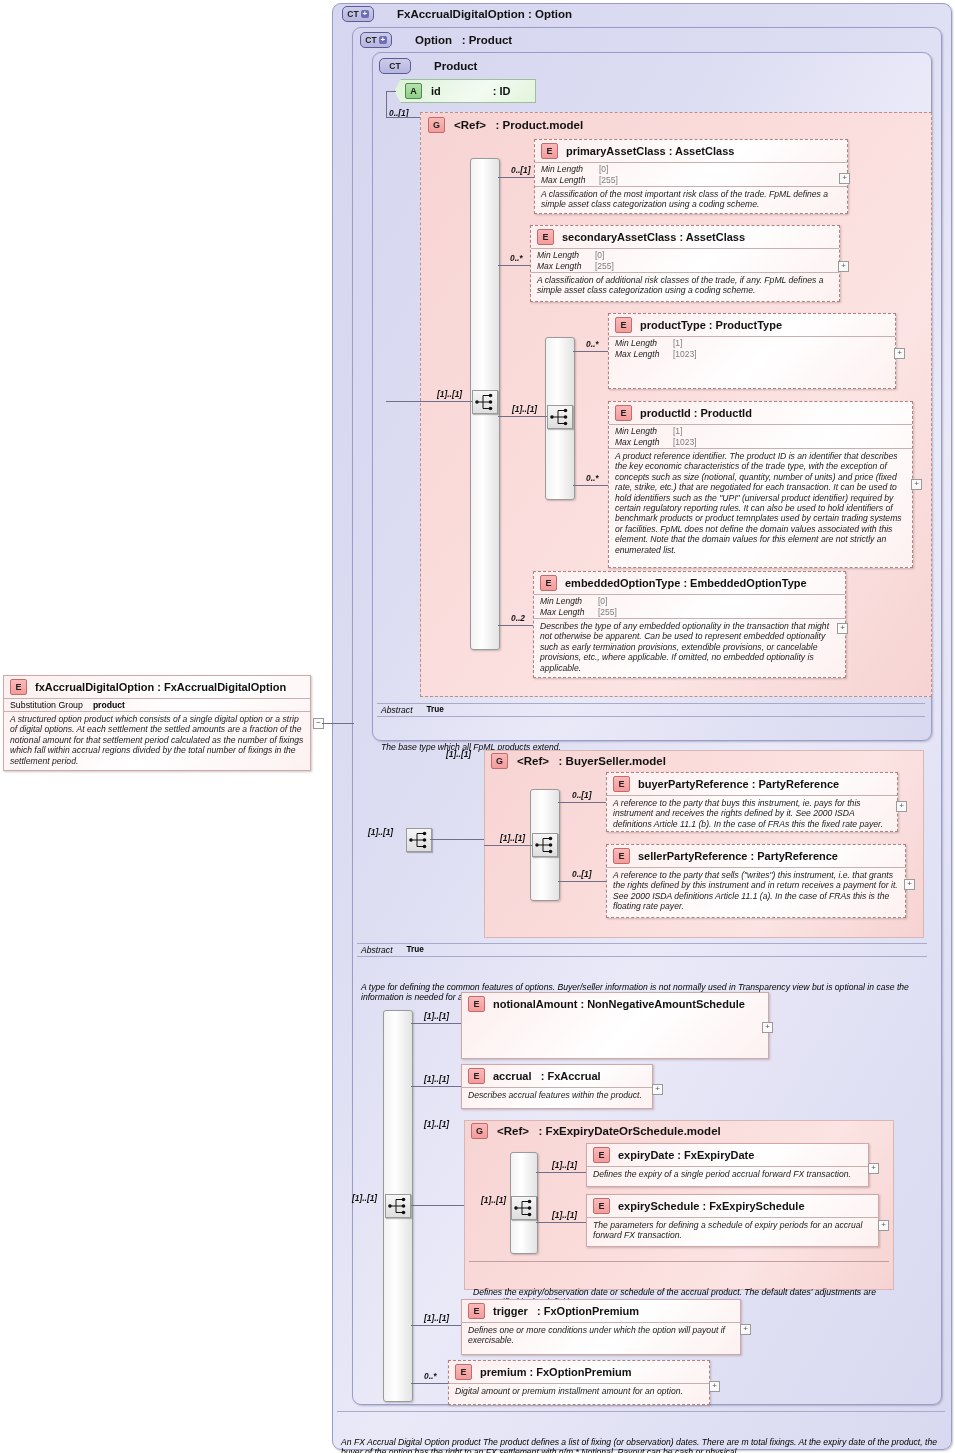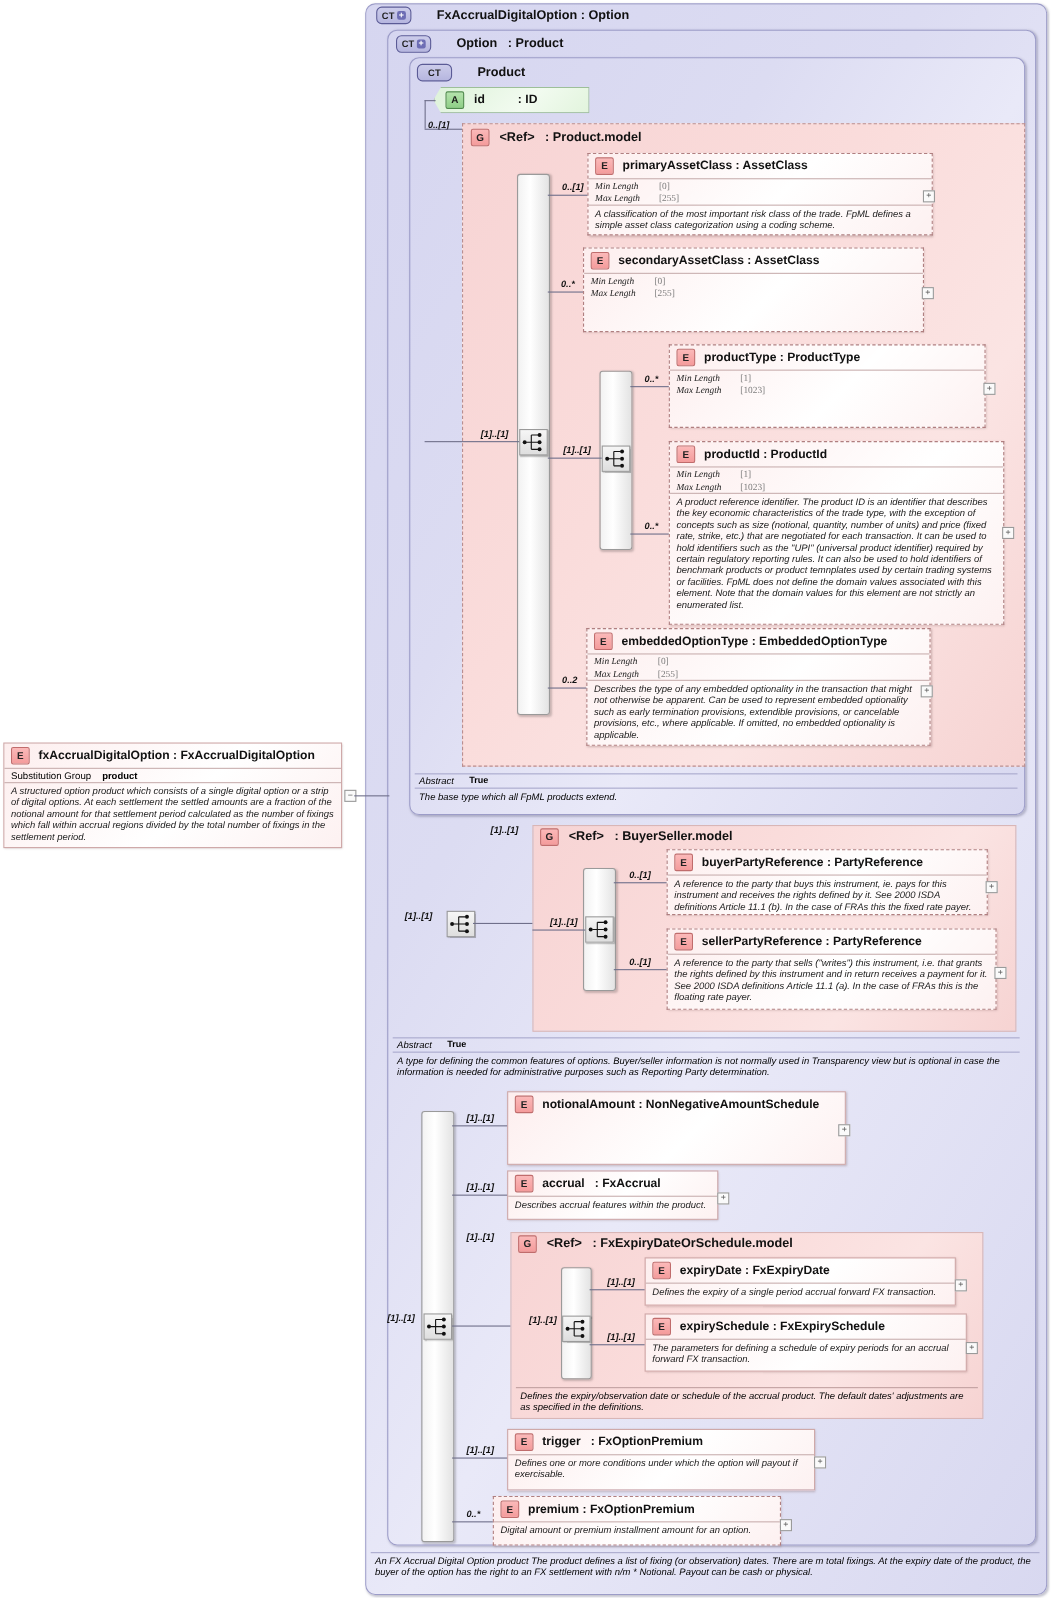--- a/index.html
+++ b/index.html
@@ -66,21 +66,20 @@
     width:15px;height:14px;
     border:1px solid #c06c6c;border-radius:2px;
     background:linear-gradient(#fbb9b9,#f49b9b);
     font-size:9px;font-weight:bold;color:#222;line-height:1;
   }
   .el-name{font-size:11px;font-weight:bold;color:#111;white-space:nowrap;}
   .facets{
     border-top:1px solid #c9b0b0;
     padding:1px 6px 1px 6px;
     font-size:8.5px;
-    font-family:Liberation Serif, serif;
   }
   .facet-row{display:flex;line-height:10.5px;}
   .facet-lbl{font-style:italic;width:58px;color:#222;}
   .facet-val{color:#7d7d7d;}
   .el-doc{
     border-top:1px solid #c9b0b0;
     padding:2px 6px 3px 6px;
     font-style:italic;font-size:8.6px;line-height:10.4px;color:#1a1a1a;
   }
 
@@ -100,21 +99,21 @@
     background:linear-gradient(#b5e3ad,#8ecf86);
     font-size:9px;font-weight:bold;color:#1a1a1a;line-height:1;
   }
 
   
   .ct-foot{position:absolute;}
   .ct-foot .line{border-top:1px solid #a9a9cc;}
   .ct-foot .abstract{display:flex;gap:14px;padding:1px 4px;font-size:8.6px;}
   .ct-foot .abstract .k{font-style:italic;}
   .ct-foot .abstract .v{font-weight:bold;font-size:8.2px;}
-  .ct-foot .doc{padding:2px 4px;font-style:italic;font-size:8.6px;line-height:10.4px;}
+  .ct-foot .doc{padding:2px 4px;font-style:italic;font-size:8.6px;line-height:10.4px;margin-top:23px;}
 
   
   .comp{
     position:absolute;
     width:24px;height:22px;
     border:1px solid #9a9a9a;
     background:linear-gradient(#f6f6f6,#dedede);
     box-shadow:1px 1px 1px rgba(0,0,0,.25);
   }
 
@@ -181,21 +180,21 @@
     <span>CT</span>
   </span>
   <span class="ct-title">Product</span>
 </div>
 
 <div class="abs attr-box" style="left:394px;top:79px;width:142px;height:24px;">
   <span class="icon-a">A</span>
   <span class="el-name" style="margin-left:9px;">
     <span>id</span>
   </span>
-  <span class="el-name" style="margin-left:30px;">
+  <span class="el-name" style="margin-left:52px;">
     <span>:</span> <span>ID</span>
   </span>
 </div>
 <div class="card" style="left:389px;top:108px;">0..[1]</div>
 
 <div class="ln-v" style="left:386px;top:91px;height:26px;"></div>
 <div class="ln-h" style="left:386px;top:91px;width:10px;"></div>
 <div class="ln-h" style="left:386px;top:117px;width:35px;"></div>
 
 <div class="abs grp-panel" style="left:420px;top:112px;width:512px;height:585px;"></div>
@@ -261,20 +260,21 @@
   <div class="facets">
     <div class="facet-row">
         <span class="facet-lbl">Min Length</span>
         <span class="facet-val">[0]</span>
       </div>
     <div class="facet-row">
         <span class="facet-lbl">Max Length</span>
         <span class="facet-val">[255]</span>
       </div>
   </div>
+  <div class="el-doc">A classification of additional risk classes of the trade, if any. FpML defines a simple asset class categorization using a coding scheme.</div>
 </div>
 <div class="ln-h" style="left:498px;top:265px;width:32px;"></div>
 <div class="card" style="left:510px;top:253px;">0..*</div>
 <div class="tog" style="left:838px;top:261px;">+</div>
 
 <div class="rail" style="left:545px;top:337px;width:28px;height:161px;"></div>
 <div class="comp" style="left:547px;top:405px;">
   <svg width="24" height="22" viewBox="0 0 24 22">
     <circle cx="4" cy="11" r="1.8" fill="#111"></circle>
     <line x1="5.5" y1="11" x2="10" y2="11" stroke="#111" stroke-width="1"></line>

